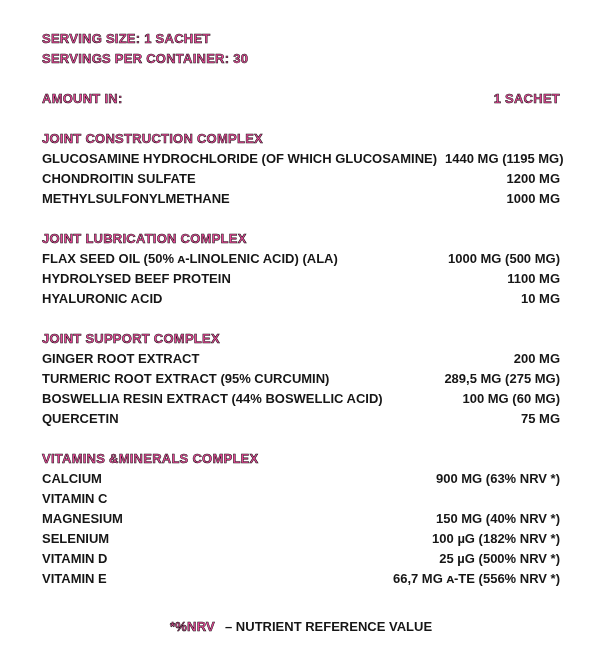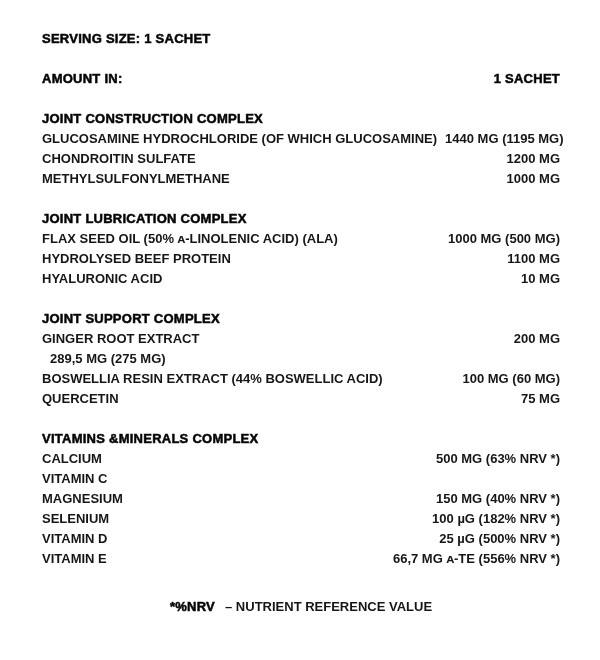--- a/index.html
+++ b/index.html
@@ -16,21 +16,21 @@
   }
   .line {
     font-size: 13px;
     line-height: 20px;
     font-weight: bold;
     white-space: nowrap;
   }
   .strong {
     -webkit-text-stroke: 0.55px #111;
     letter-spacing: 0.25px;
-    color: #000000;
+    color: #ec4899;
   }
   .amount-row {
     display: flex;
     justify-content: space-between;
     margin-top: 20px;
   }
   .section { margin-top: 20px; }
   .row {
     display: flex;
     justify-content: space-between;
@@ -51,20 +51,21 @@
   }
   .footnote .prefix { margin-right: 10px; }
 </style>
 </head>
 <body>
 
 <div class="label">
 
   <div>
     <div class="line strong">SERVING SIZE: 1 SACHET</div>
+    <div class="line strong">SERVINGS PER CONTAINER: 30</div>
   </div>
 
   <div class="amount-row">
     <span class="line strong">AMOUNT IN:</span>
     <span class="line strong">1 SACHET</span>
   </div>
 
   <div id="sections">
       <div class="section">
         <div class="line strong">JOINT CONSTRUCTION COMPLEX</div>
@@ -96,36 +97,37 @@
           <span class="row-amount">10 MG</span>
         </div>
       </div>
       <div class="section">
         <div class="line strong">JOINT SUPPORT COMPLEX</div>
         <div class="row">
           <span class="row-name">GINGER ROOT EXTRACT</span>
           <span class="row-amount">200 MG</span>
         </div>
         <div class="row">
+          <span class="row-name">TURMERIC ROOT EXTRACT (95% CURCUMIN)</span>
           <span class="row-amount">289,5 MG (275 MG)</span>
         </div>
         <div class="row">
           <span class="row-name">BOSWELLIA RESIN EXTRACT (44% BOSWELLIC ACID)</span>
           <span class="row-amount">100 MG (60 MG)</span>
         </div>
         <div class="row">
           <span class="row-name">QUERCETIN</span>
           <span class="row-amount">75 MG</span>
         </div>
       </div>
       <div class="section">
         <div class="line strong">VITAMINS &amp;MINERALS COMPLEX</div>
         <div class="row">
           <span class="row-name">CALCIUM</span>
-          <span class="row-amount">500 MG (63% NRV *)</span>
+          <span class="row-amount">900 MG (63% NRV *)</span>
         </div>
         <div class="row">
           <span class="row-name">VITAMIN C</span>
         </div>
         <div class="row">
           <span class="row-name">MAGNESIUM</span>
           <span class="row-amount">150 MG (40% NRV *)</span>
         </div>
         <div class="row">
           <span class="row-name">SELENIUM</span>

